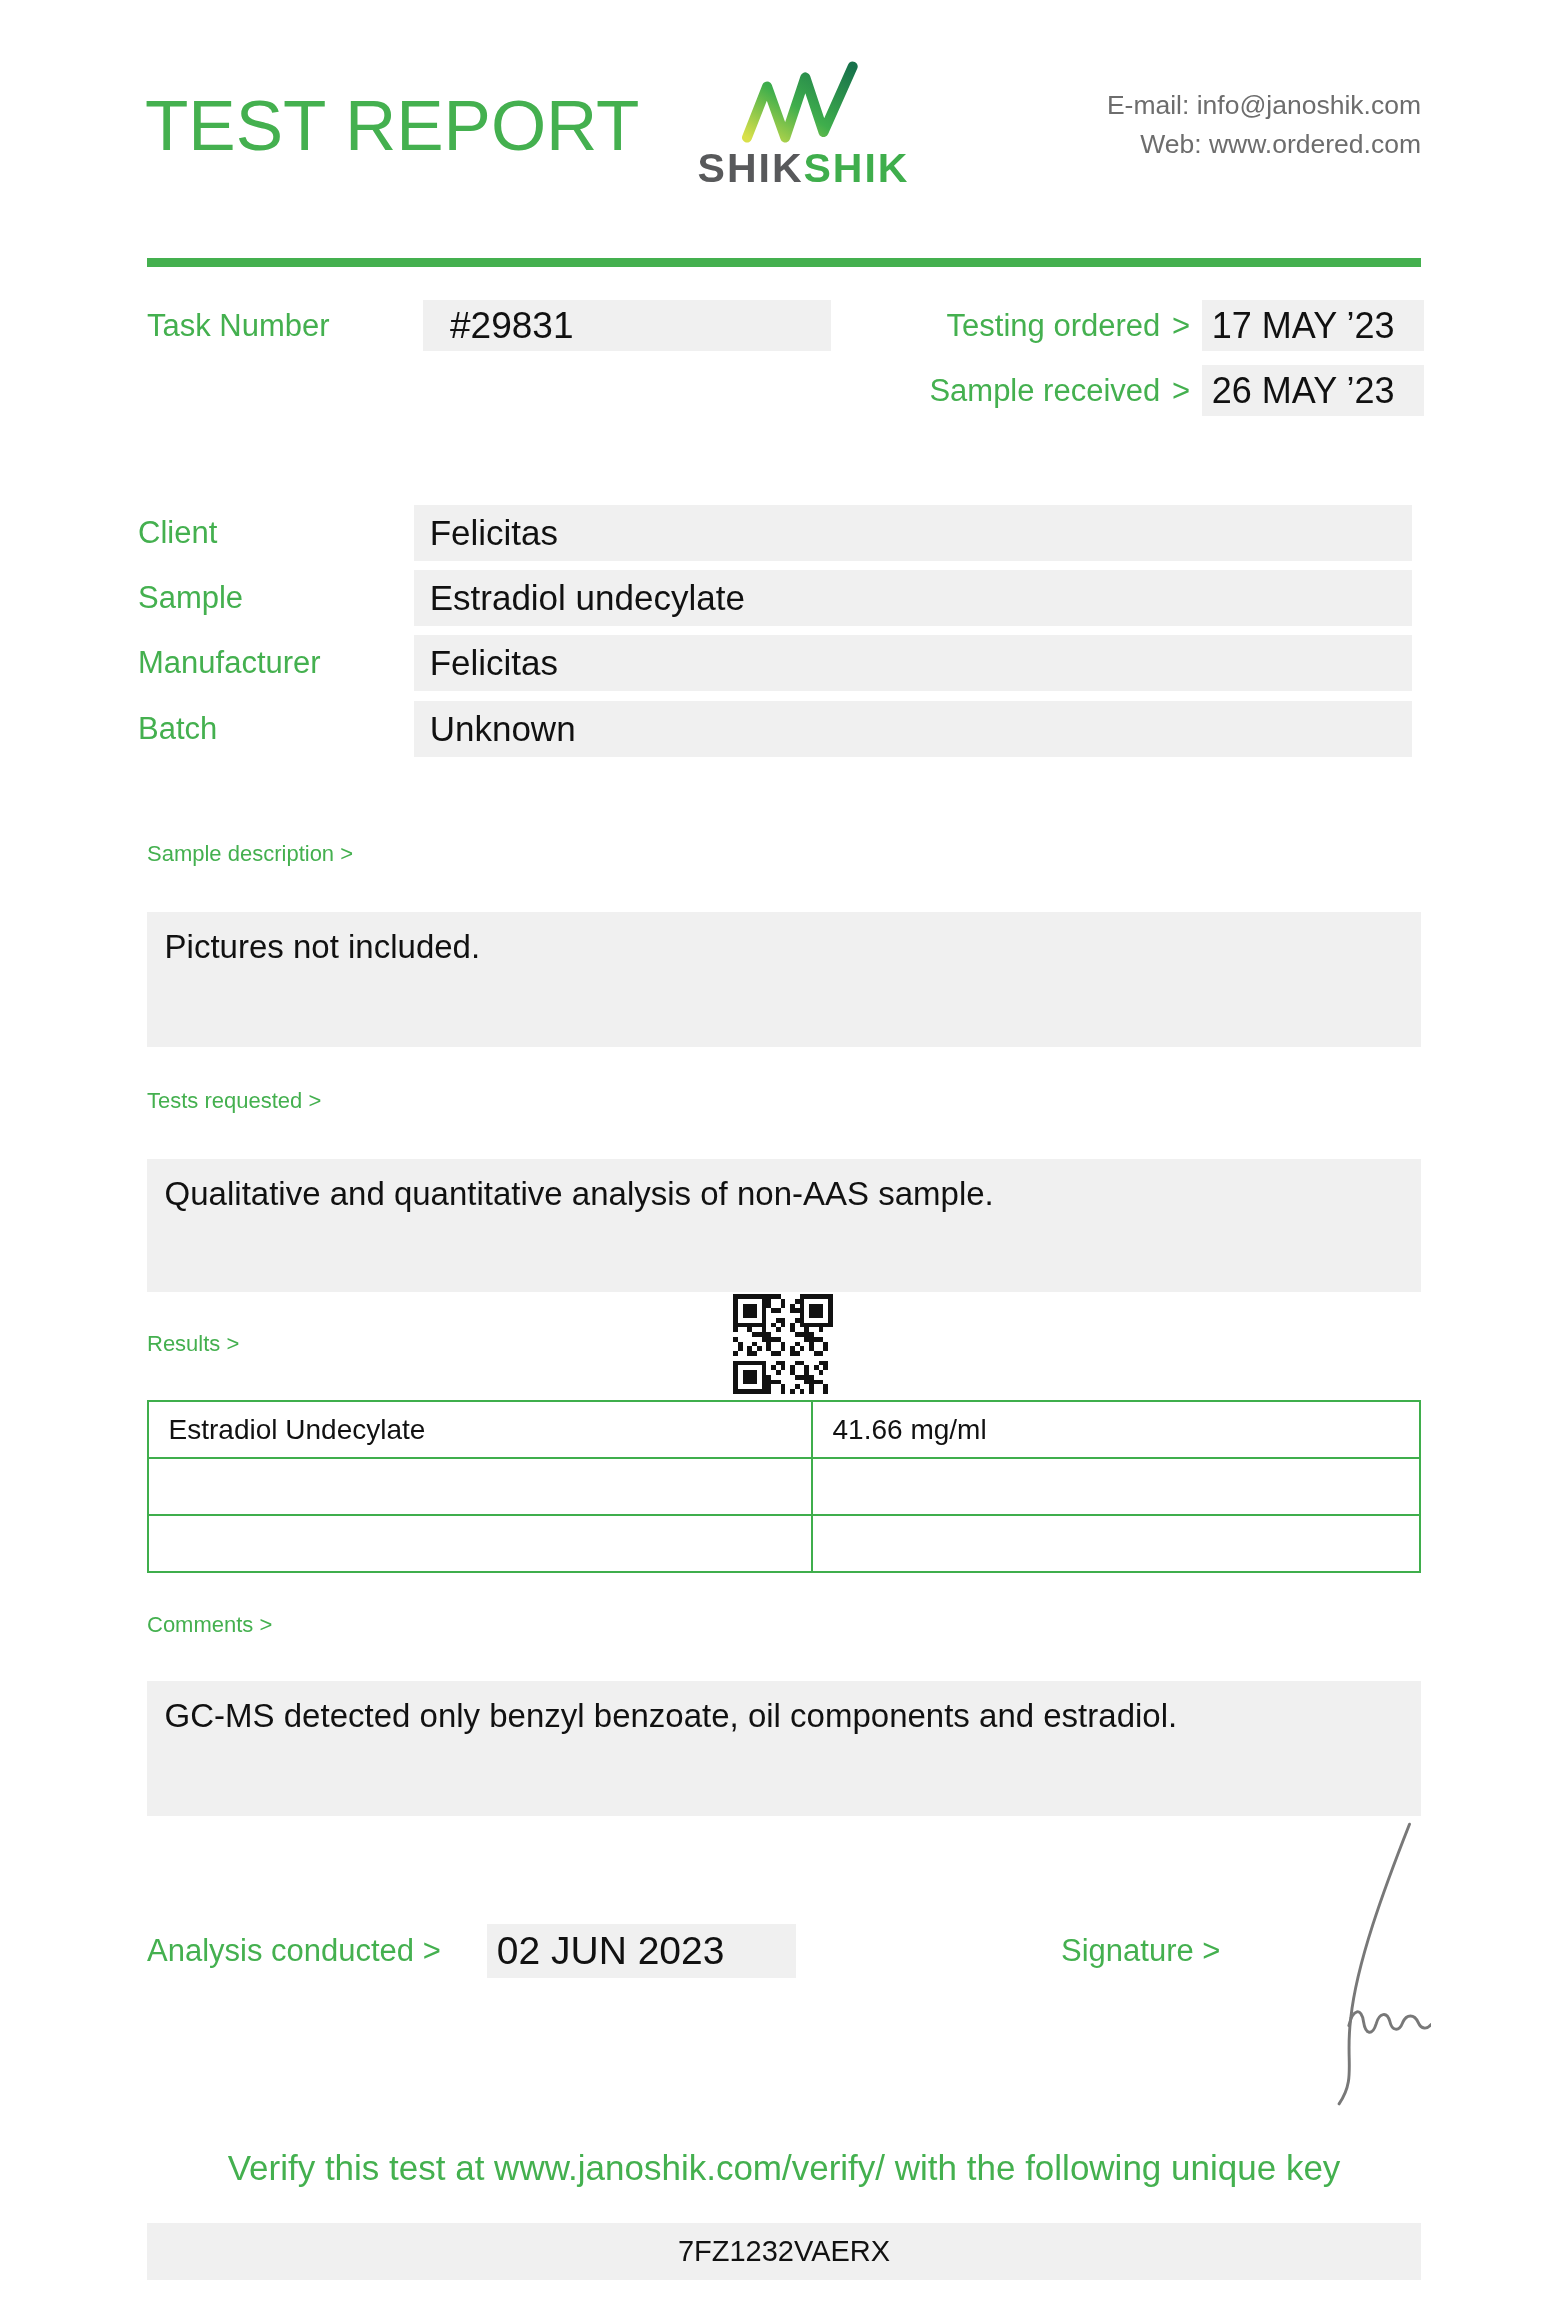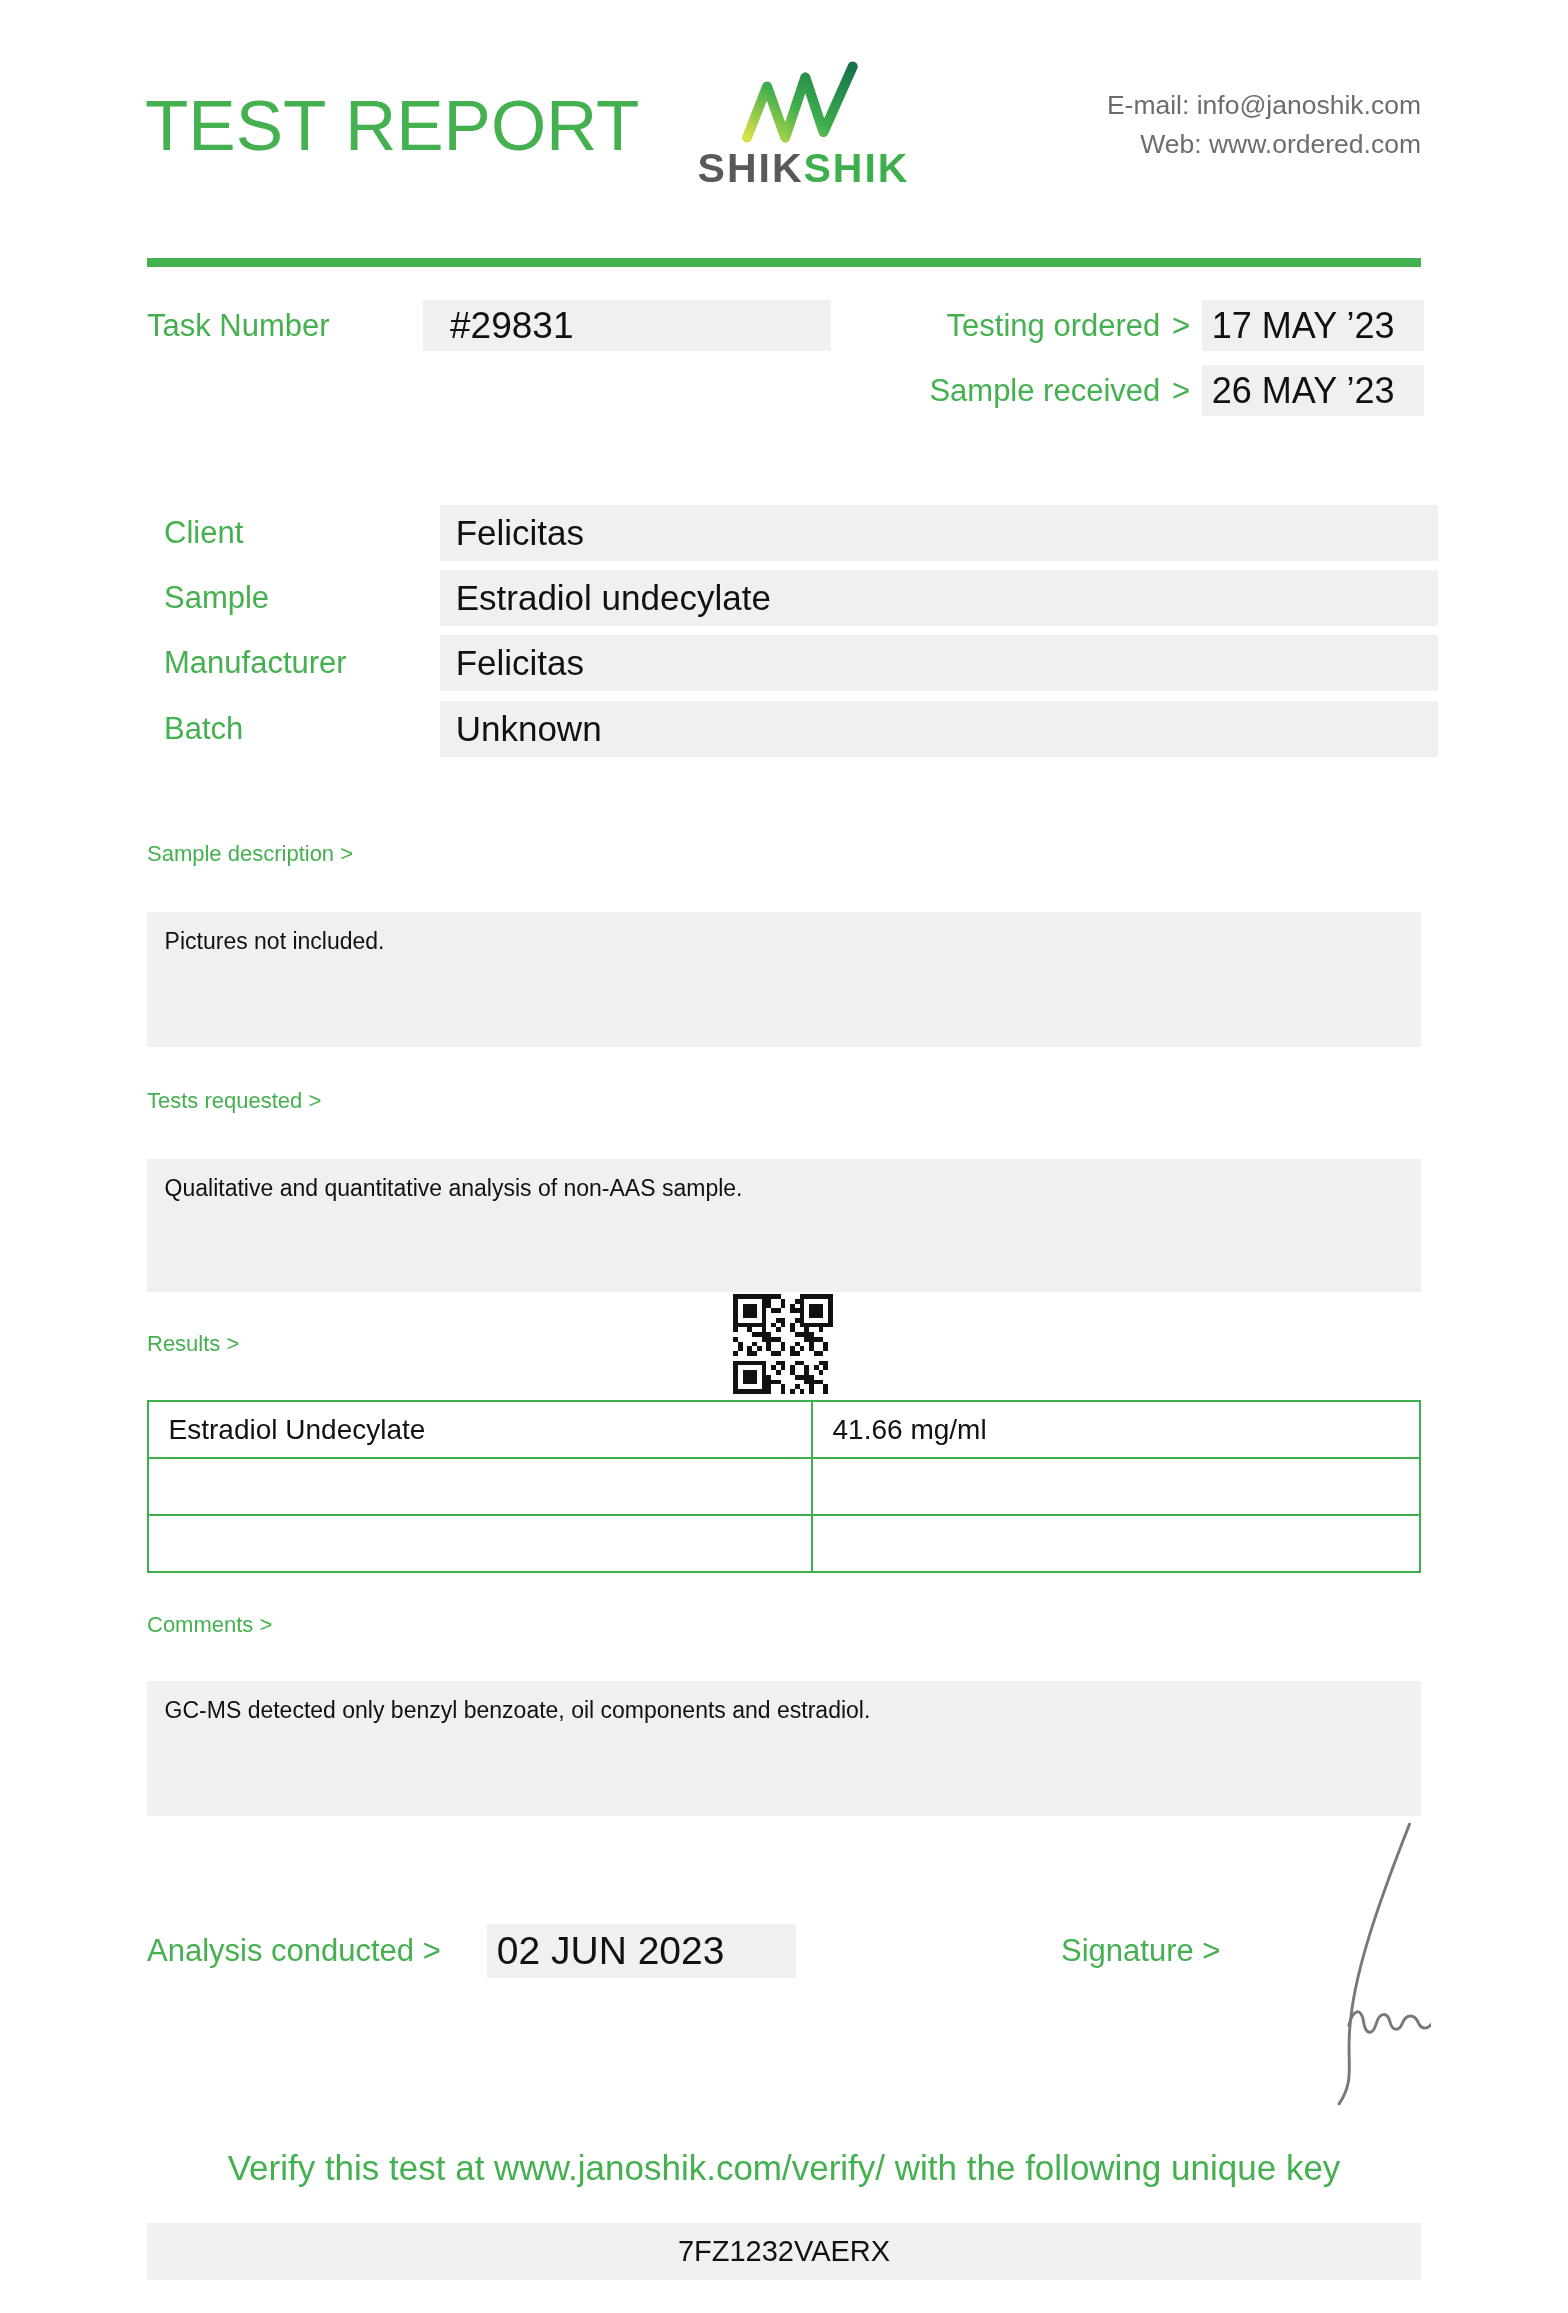--- a/index.html
+++ b/index.html
@@ -28,30 +28,30 @@
   .task-label{position:absolute;left:147px;top:300px;height:51px;display:flex;align-items:center;}
   .task-box{position:absolute;left:423px;top:300px;width:408px;height:51px;background:var(--box);
     display:flex;align-items:center;padding-left:27px;box-sizing:border-box;font-size:37px;color:var(--dark);}
   .date-row{position:absolute;left:882px;width:542px;height:51px;display:flex;align-items:center;}
   .date-row.r1{top:300px;} .date-row.r2{top:365px;}
   .date-label{flex:1;text-align:right;font-size:31px;color:var(--green);}
   .date-arrow{margin:0 11.8px;font-size:31px;color:var(--green);}
   .date-box{width:222px;height:51px;background:var(--box);display:flex;align-items:center;
     padding-left:9.8px;box-sizing:border-box;font-size:36px;color:var(--dark);}
   
-  .info-row{position:absolute;left:164px;width:1274px;height:56px;display:flex;}
+  .info-row{position:absolute;left:138px;width:1274px;height:56px;display:flex;}
   .info-row.i0{top:505px;} .info-row.i1{top:570px;} .info-row.i2{top:635px;} .info-row.i3{top:701px;}
   .info-label{width:276px;display:flex;align-items:center;font-size:31px;color:var(--green);}
   .info-value{flex:1;background:var(--box);display:flex;align-items:center;padding-left:15.7px;
     font-size:35px;color:var(--dark);}
   
   .sec-head{position:absolute;left:147px;font-size:22px;color:var(--green);}
   .h-desc{top:841px;} .h-tests{top:1088px;} .h-results{top:1331px;} .h-comments{top:1612px;}
   .text-box{position:absolute;left:147px;width:1274px;background:var(--box);box-sizing:border-box;
-    padding:15.7px 17.6px;font-size:23px;color:var(--dark);}
+    padding:15.7px 17.6px;font-size:33px;color:var(--dark);}
   .b-desc{top:912px;height:135px;} .b-tests{top:1159px;height:133px;} .b-comments{top:1681px;height:135px;}
   .qr{position:absolute;left:733px;top:1294px;width:100px;height:100px;}
   
   .results-table{position:absolute;left:147px;top:1400px;width:1274px;border-collapse:collapse;table-layout:fixed;}
   .results-table td{border:2.9px solid var(--table-green);height:55px;padding:0 0 0 19.6px;
     font-size:28px;color:var(--dark);background:#fff;vertical-align:middle;}
   .results-table .c1{width:50.5%;}
   
   .analysis-label{position:absolute;left:147px;top:1924px;height:54px;display:flex;align-items:center;}
   .analysis-box{position:absolute;left:487px;top:1924px;width:309px;height:54px;background:var(--box);

